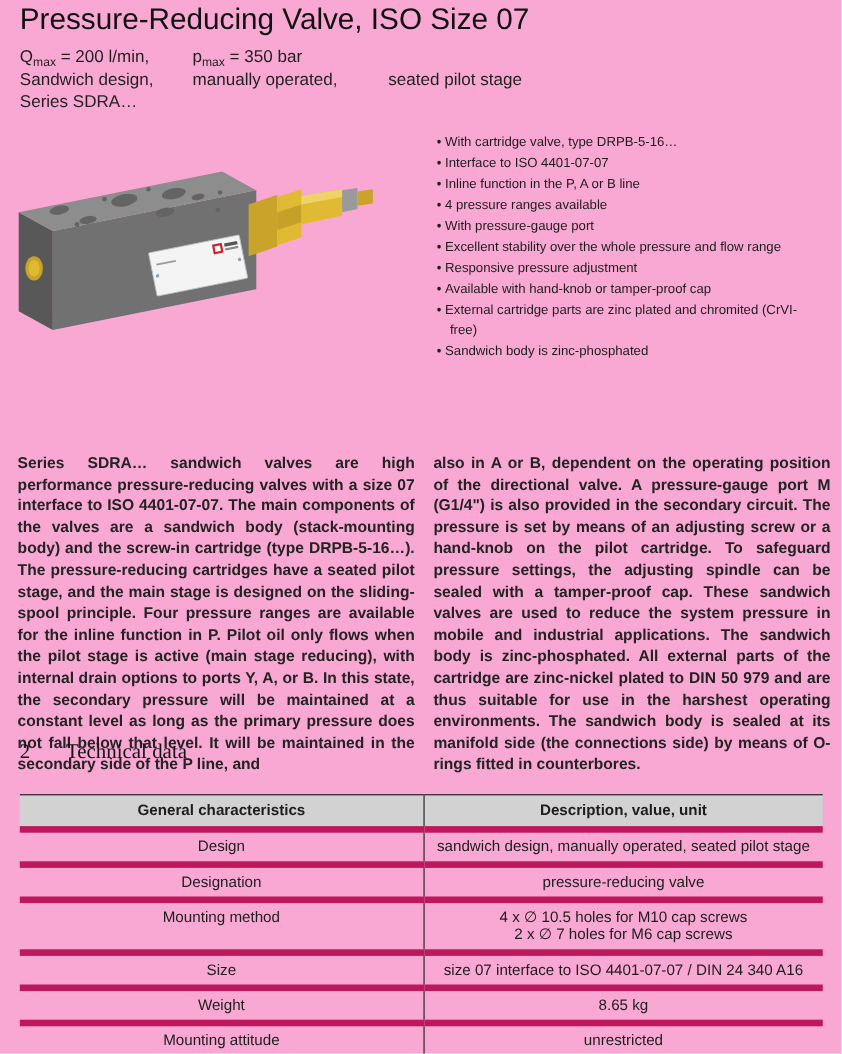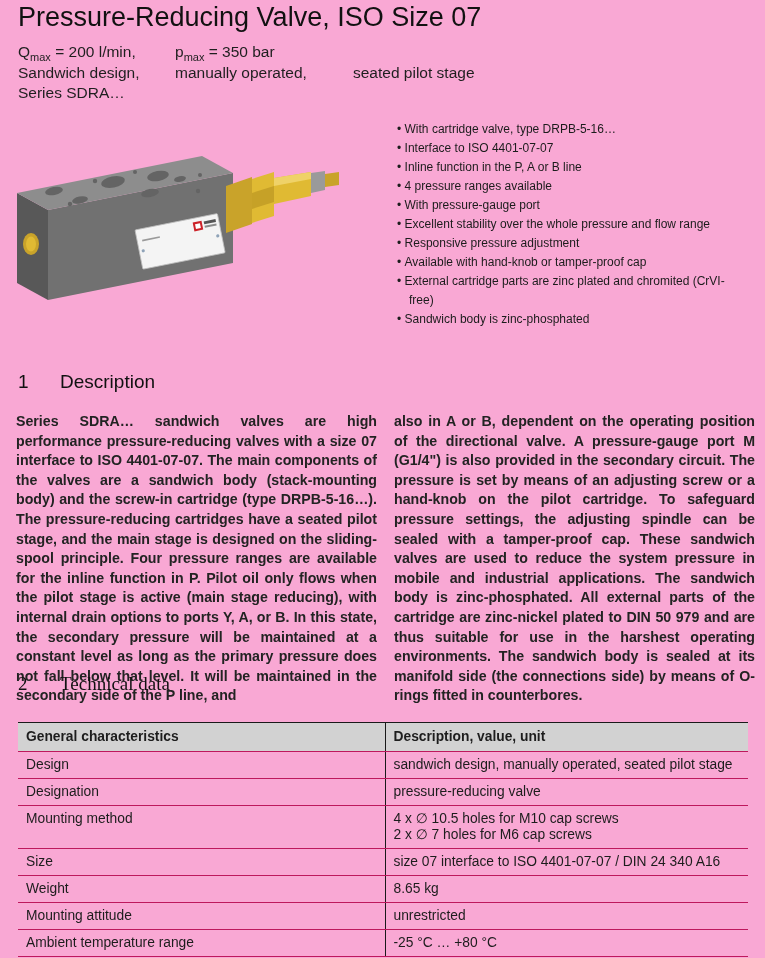--- a/index.html
+++ b/index.html
@@ -35,21 +35,21 @@
   .cols { position:absolute; left:16px; top:412px; width:741px; display:flex; }
   .col { width:361px; font-size:14.2px; line-height:19.6px; text-align:justify; color:#232323;font-weight:bold; }
   .col + .col { margin-left:17px; }
 
   .datatable {
     position:absolute; left:18px; top:722px; width:730px;
     border-collapse:collapse; font-size:13.8px; color:#1d1d1d; table-layout:fixed;
     border-top:1px solid #1a1a1a;
   }
   .datatable th, .datatable td {
-    border-bottom:1px solid #be185d; padding:5px 8px; text-align:left;
+    border-bottom:6px solid #be185d; padding:5px 8px; text-align:center;
     vertical-align:top; font-weight:400; line-height:16px;
   }
   .datatable thead th { background:#d2d2d2; font-weight:700; padding:6px 8px; }
   .datatable th:first-child, .datatable td:first-child { border-right:1px solid #1a1a1a; }
   .cell-value { white-space:pre-line; }
 </style>
 </head>
 <body>
 
 <div class="page">
@@ -123,21 +123,20 @@
     <li>Inline function in the P, A or B line</li>
     <li>4 pressure ranges available</li>
     <li>With pressure-gauge port</li>
     <li>Excellent stability over the whole pressure and flow range</li>
     <li>Responsive pressure adjustment</li>
     <li>Available with hand-knob or tamper-proof cap</li>
     <li>External cartridge parts are zinc plated and chromited (CrVI-free)</li>
     <li>Sandwich body is zinc-phosphated</li>
   </ul>
 
-  <h2 class="sec-heading" id="sec1"><span class="sec-num">1</span><span>Description</span></h2>
 
   <div class="cols">
     <div class="col">Series SDRA… sandwich valves are high performance pressure-reducing valves with a size 07 interface to ISO 4401-07-07. The main components of the valves are a sandwich body (stack-mounting body) and the screw-in cartridge (type DRPB-5-16…). The pressure-reducing cartridges have a seated pilot stage, and the main stage is designed on the sliding-spool principle. Four pressure ranges are available for the inline function in P. Pilot oil only flows when the pilot stage is active (main stage reducing), with internal drain options to ports Y, A, or B. In this state, the secondary pressure will be maintained at a constant level as long as the primary pressure does not fall below that level. It will be maintained in the secondary side of the P line, and</div>
     <div class="col">also in A or B, dependent on the operating position of the directional valve. A pressure-gauge port M (G1/4") is also provided in the secondary circuit. The pressure is set by means of an adjusting screw or a hand-knob on the pilot cartridge. To safeguard pressure settings, the adjusting spindle can be sealed with a tamper-proof cap. These sandwich valves are used to reduce the system pressure in mobile and industrial applications. The sandwich body is zinc-phosphated. All external parts of the cartridge are zinc-nickel plated to DIN 50 979 and are thus suitable for use in the harshest operating environments. The sandwich body is sealed at its manifold side (the connections side) by means of O-rings fitted in counterbores.</div>
   </div>
 
   <h2 class="sec-heading" id="sec2"><span class="sec-num">2</span><span>Technical data</span></h2>
 
   <table class="datatable">
     <colgroup>

